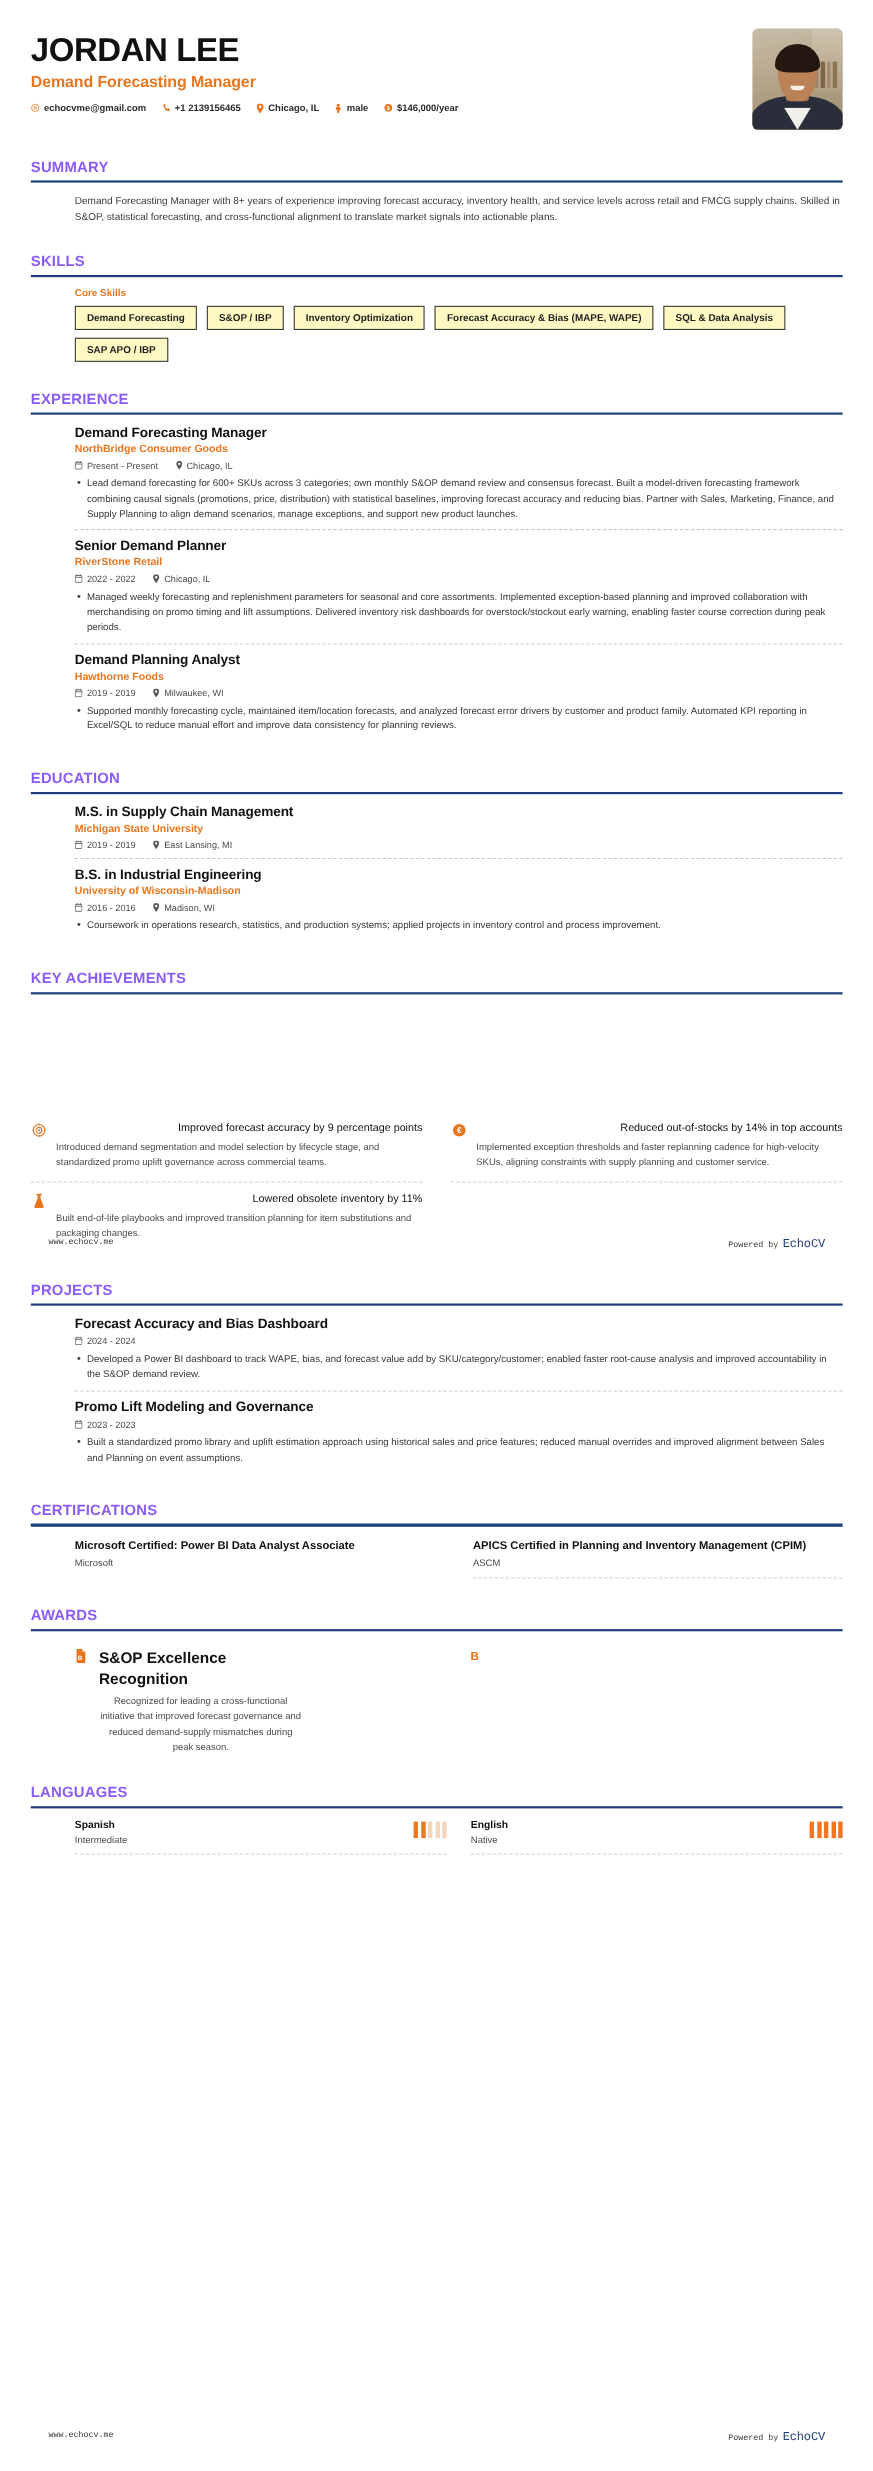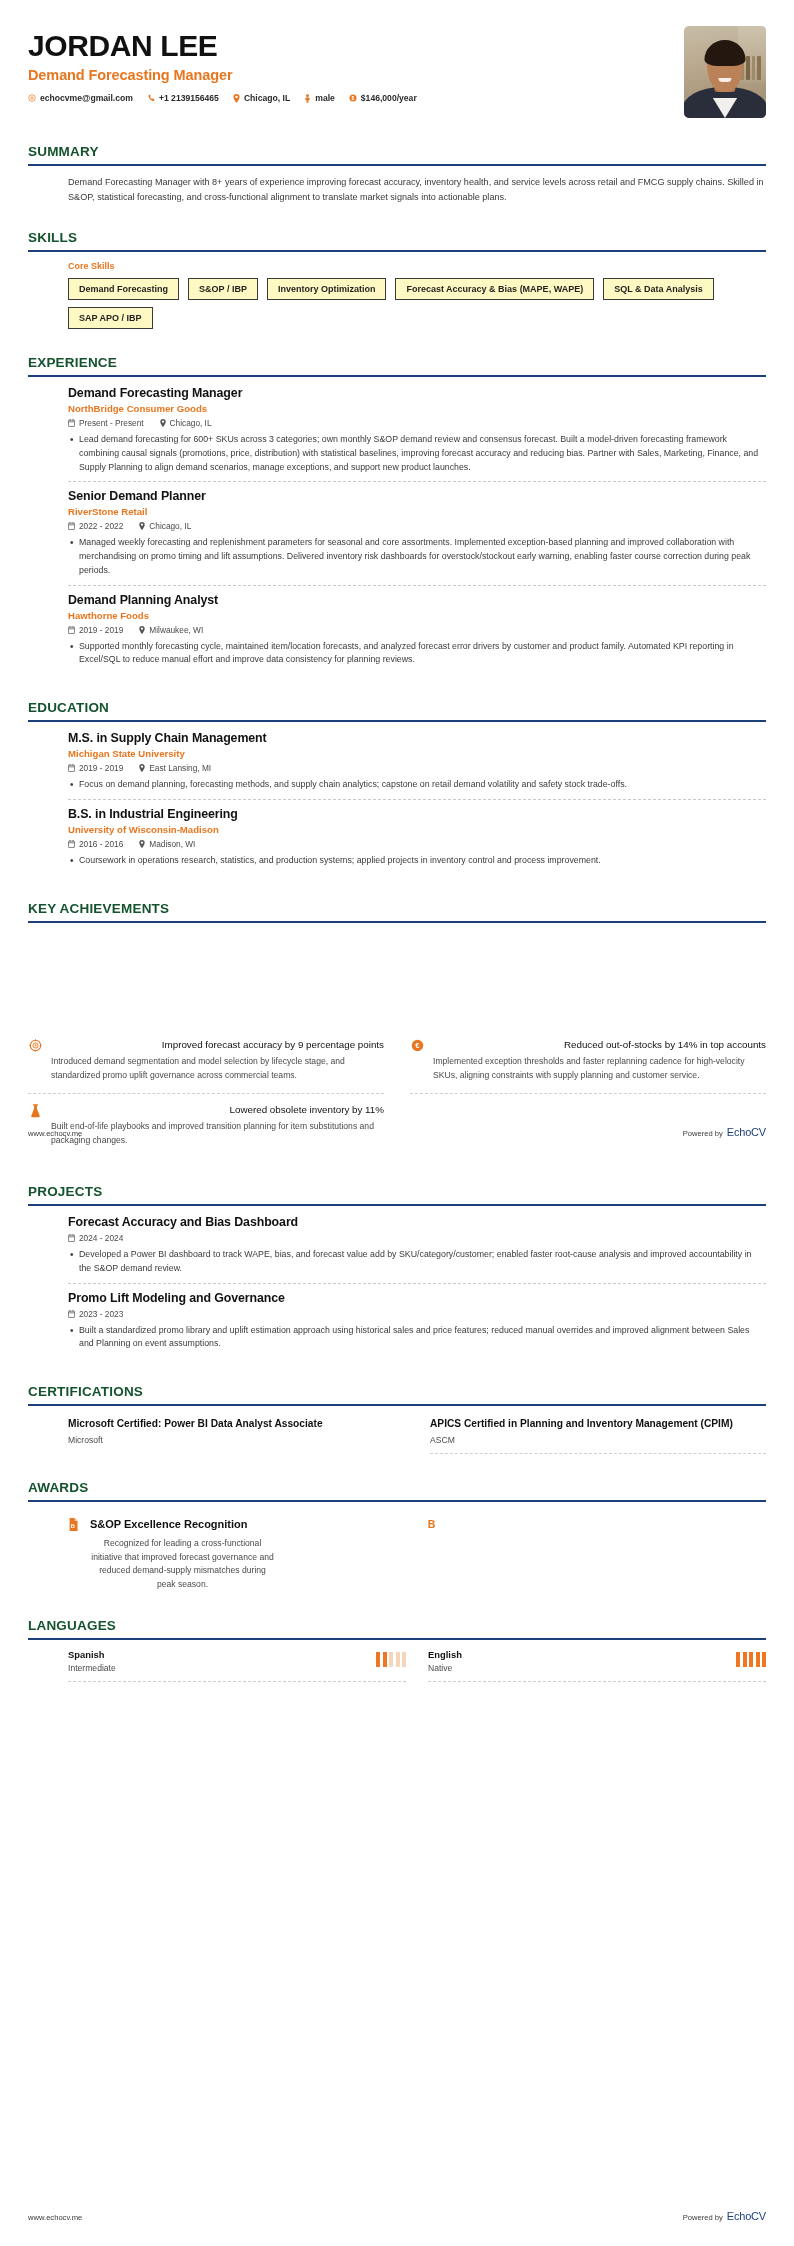--- a/index.html
+++ b/index.html
@@ -108,21 +108,21 @@
   .photo .smile {
     position:absolute; top:56%; left:50%; transform:translateX(-50%);
     width:16%; height:5%; background:#f6eee7; border-radius:0 0 8px 8px;
   }
 
   
   .section { margin-top: 26px; }
   .sec-title {
     font-size: 13.5px;
     font-weight: bold;
-    color: #14532d;
+    color: #8b5cf6;
     letter-spacing: 0.2px;
   }
   .sec-rule {
     height: 2.2px;
     background: #1d3f7c;
     margin-top: 5px;
   }
   .sec-body { padding-top: 9px; margin-left: 40px; }
 
   .para {
@@ -228,21 +228,21 @@
 
   
   .cert { padding: 2px 0 8px 0; border-bottom: 1px dashed #cfcfcf; }
   .cert.no-rule { border-bottom: none; }
   .cert-name { font-size: 10.2px; font-weight: bold; color: #111; line-height: 1.34; }
   .cert-issuer { font-size: 8.6px; color: #4a4a4a; margin-top: 4px; }
 
   
   .award { display: flex; gap: 9px; align-items: flex-start; padding-top: 6px; }
   .award-ico { flex:0 0 auto; width: 13px; color: #e8761f; margin-top:1px; display:inline-flex; }
-  .award-title { font-size: 11px; font-weight: bold; color:#111; line-height: 1.32; }
+  .award-title { font-size: 14px; font-weight: bold; color:#111; line-height: 1.32; }
   .award-desc { font-size: 8.6px; color:#4a4a4a; line-height: 1.62; margin-top: 5px; text-align: center; }
 
   
   .lang {
     display: flex;
     align-items: flex-start;
     justify-content: space-between;
     border-bottom: 1px dashed #cfcfcf;
     padding-bottom: 8px;
   }
@@ -251,24 +251,25 @@
   .lang-bars { display: flex; gap: 2.5px; padding-top: 3px; }
   .lang-bars span {
     display: block; width: 4px; height: 15px; background: #f6d6bb;
   }
   .lang-bars span.on { background: #ef7622; }
 
   
   .footer {
     display: flex;
     justify-content: space-between;
-    align-items: flex-end;
-    padding: 0 28px;
+    align-items: flex-start;
+    padding: 0 44px;
     font-size: 7.6px;
     color: #3a3a3a;
+    font-family: Liberation Mono, monospace;
   }
   .brand { font-size: 7.6px; color:#3a3a3a; display:flex; align-items:baseline; gap:4px; }
   .brand b { font-size: 11px; font-weight: normal; color:#1d3f7c; letter-spacing: -0.2px; }
   .footer-mid { position: absolute; left:0; right:0; top:1126px; }
   .footer-bot { position: absolute; left:0; right:0; bottom: 24px; }
   .spacer-break { height: 80px; }
 </style>
 </head>
 <body>
 
@@ -483,23 +484,20 @@
             <span>2019 - 2019</span>
           </span>
           <span class="meta">
             <span class="m-ico">
                 <svg width="6" height="8" viewBox="0 0 12 16">
                   <path d="M6 0a5.4 5.4 0 0 0-5.4 5.4C.6 9.4 6 16 6 16s5.4-6.6 5.4-10.6A5.4 5.4 0 0 0 6 0zm0 7.6a2.2 2.2 0 1 1 0-4.4 2.2 2.2 0 0 1 0 4.4z" fill="currentColor"></path>
                 </svg>
               </span>
             <span>East Lansing, MI</span>
           </span>
-        </div>
-        <div class="bullets">
-          <div class="bullet">Focus on demand planning, forecasting methods, and supply chain analytics; capstone on retail demand volatility and safety stock trade-offs.</div>
         </div>
       </div>
 
       <div class="entry">
         <div class="entry-title">B.S. in Industrial Engineering</div>
         <div class="entry-org">University of Wisconsin-Madison</div>
         <div class="meta-row">
           <span class="meta">
             <span class="m-ico">
                 <svg width="7" height="8" viewBox="0 0 12 14">

